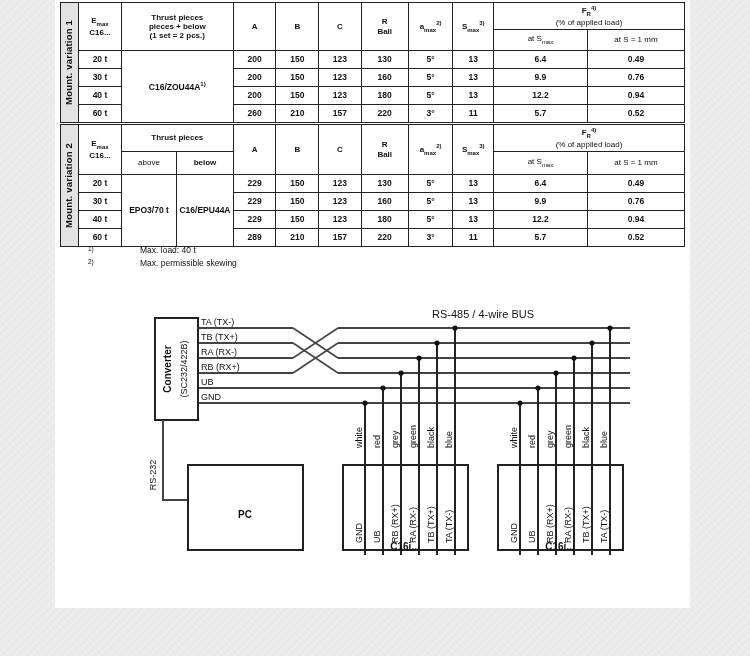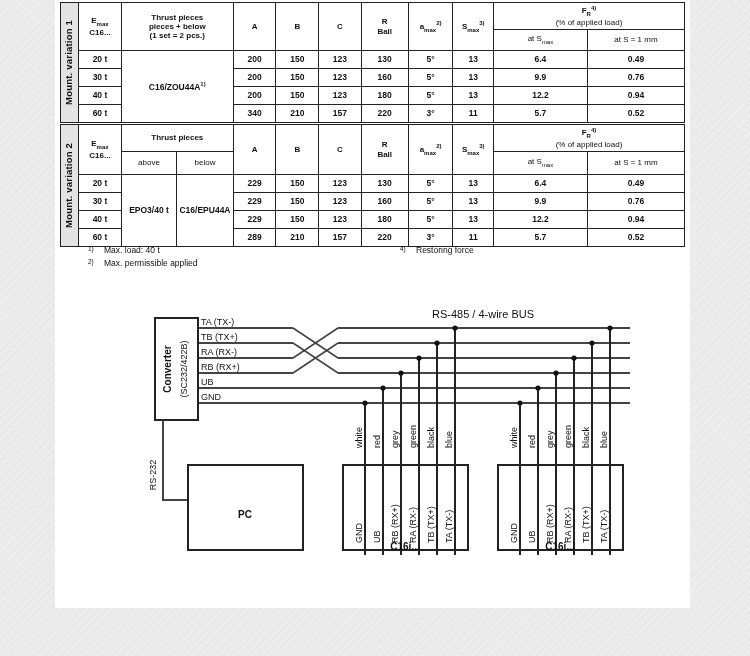--- a/index.html
+++ b/index.html
@@ -61,21 +61,21 @@
   .fr-top{ border-bottom:1px solid #222; height:26px; }
 
   
   #footnotes{
     position:absolute;left:33px;top:245px;width:600px;
     font-size:8px;color:#111;
   }
   #footnotes .fncol{position:absolute;top:0;}
   #footnotes .fnrow{display:flex;align-items:flex-start;margin-bottom:3px;white-space:nowrap;}
   #footnotes .fnmark{width:16px;font-size:6.5px;vertical-align:super;padding-top:0px;font-weight:normal;}
-  #footnotes .fntext{font-size:8.5px;}
+  #footnotes .fntext{font-size:8.5px;margin-left:36px;}
 
   
   #diagram{
     position:absolute;left:0;top:285px;width:635px;height:300px;margin-left:33px;
   }
   #diagram svg{display:block;}
   .dlabel{
     font-family:"Liberation Sans",sans-serif;
     font-size:9px;
     fill:#111;
@@ -181,21 +181,21 @@
       <td>150</td>
       <td>123</td>
       <td>180</td>
       <td>5°</td>
       <td>13</td>
       <td>12.2</td>
       <td>0.94</td>
     </tr>
     <tr class="datarow">
       <td>60 t</td>
-      <td>340</td>
+      <td>260</td>
       <td>210</td>
       <td>157</td>
       <td>220</td>
       <td>3°</td>
       <td>11</td>
       <td>5.7</td>
       <td>0.52</td>
     </tr>
   </tbody>
     </table>
@@ -240,28 +240,28 @@
       <td class="hdr" rowspan="2">
         <span>S<span class="sub">max</span></span><span class="sup">3)</span>
       </td>
       <td class="fr-top" colspan="2">
         <span>F<span class="sub">R</span></span><span class="sup">4)</span><br>
         <span style="font-weight:normal">(% of applied load)</span>
       </td>
     </tr>
     <tr>
       <td style="height:22px"><span style="font-weight:normal">above</span></td>
-      <td style="height:22px"><span style="font-weight:normal">below</span></td>
+      <td style="height:22px"><span style="font-weight:bold">below</span></td>
       <td style="height:22px"><span style="font-weight:normal">at S<span class="sub">max</span></span></td>
       <td style="height:22px"><span style="font-weight:normal">at S = 1 mm</span></td>
     </tr>
 
     <tr class="datarow">
       <td>20 t</td>
-      <td rowspan="4">EPO3/40 t</td>
+      <td rowspan="4">EPO3/70 t</td>
       <td rowspan="4">C16/EPU44A</td>
       <td>229</td>
       <td>150</td>
       <td>123</td>
       <td>130</td>
       <td>5°</td>
       <td>13</td>
       <td>6.4</td>
       <td>0.49</td>
     </tr>
@@ -302,28 +302,24 @@
     </table>
 
   <div id="footnotes">
     <div class="fncol" style="left:0px;">
       <div class="fnrow">
         <span class="fnmark">1)</span>
         <span class="fntext">Max. load: 40 t</span>
       </div>
       <div class="fnrow">
         <span class="fnmark">2)</span>
-        <span class="fntext">Max. permissible applied</span>
+        <span class="fntext">Max. permissible skewing</span>
       </div>
     </div>
     <div class="fncol" style="left:312px;">
-      <div class="fnrow">
-        <span class="fnmark">4)</span>
-        <span class="fntext">Restoring force</span>
-      </div>
     </div>
   </div>
 
   <div id="diagram">
     <svg width="635" height="300" viewBox="0 0 635 300" xmlns="http://www.w3.org/2000/svg">
       <g stroke="#444" stroke-width="1.6" fill="none" shape-rendering="crispEdges">
 
         <line x1="250" y1="43" x2="542" y2="43"></line>
         <line x1="250" y1="58" x2="542" y2="58"></line>
         <line x1="250" y1="73" x2="542" y2="73"></line>

